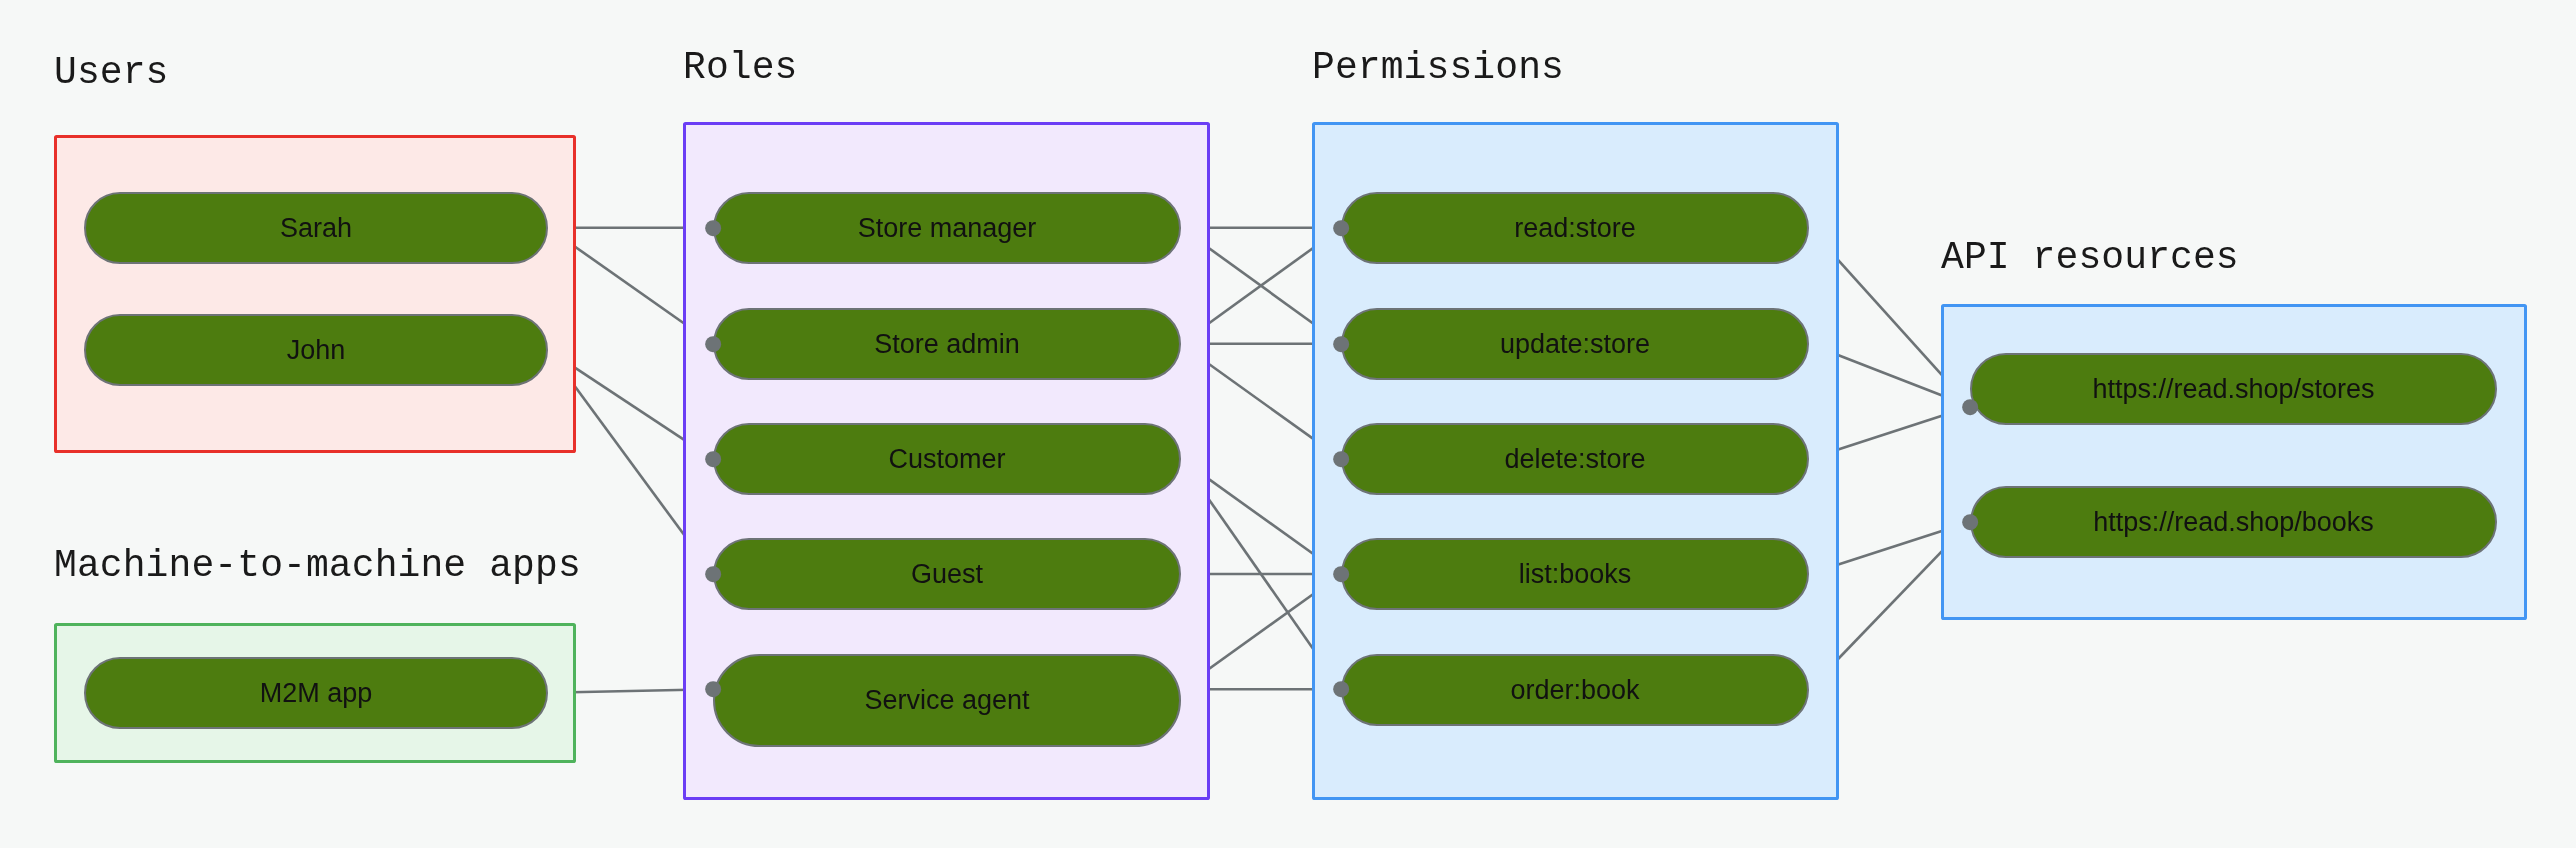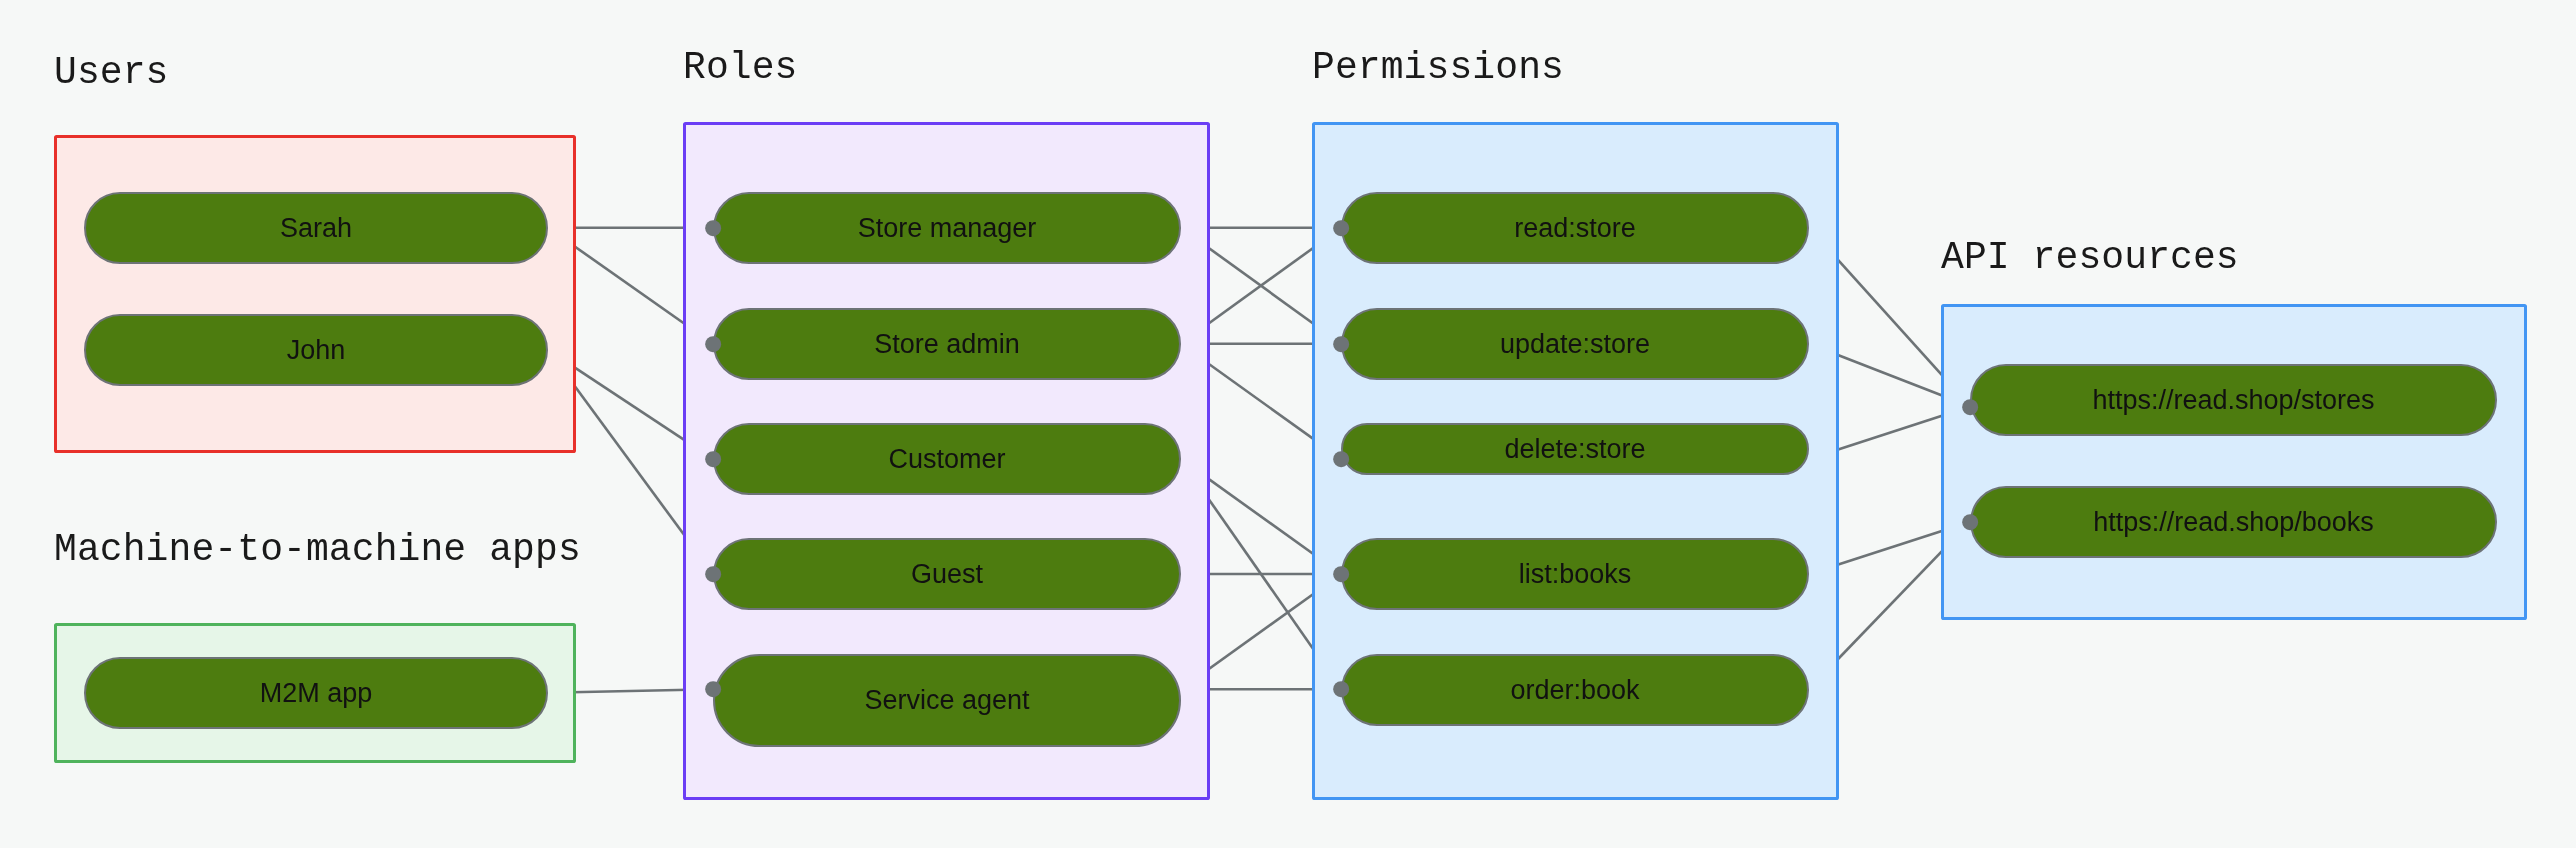--- a/index.html
+++ b/index.html
@@ -97,21 +97,21 @@
     </svg>
   <div id="groups-layer">
       <div class="group-label" style="left: 54px; top: 51px;">Users</div>
       <div class="group-box grp-users" style="left: 54px; top: 135px; width: 522px; height: 318px; background: rgb(253, 233, 231); border-color: rgb(232, 48, 42);"></div>
       <div class="pill" style="left: 84px; top: 192px; width: 464px; height: 72px;">
         <span>Sarah</span>
       </div>
       <div class="pill" style="left: 84px; top: 314px; width: 464px; height: 72px;">
         <span>John</span>
       </div>
-      <div class="group-label" style="left: 54px; top: 528px;">Machine-to-machine apps</div>
+      <div class="group-label" style="left: 54px; top: 544px;">Machine-to-machine apps</div>
       <div class="group-box grp-m2m" style="left: 54px; top: 623px; width: 522px; height: 140px; background: rgb(230, 246, 232); border-color: rgb(79, 179, 92);"></div>
       <div class="pill" style="left: 84px; top: 657px; width: 464px; height: 72px;">
         <span>M2M app</span>
       </div>
       <div class="group-label" style="left: 683px; top: 46px;">Roles</div>
       <div class="group-box grp-roles" style="left: 683px; top: 122px; width: 527px; height: 678px; background: rgb(242, 233, 253); border-color: rgb(107, 61, 245);"></div>
       <div class="pill" style="left: 713px; top: 192px; width: 468px; height: 72px;">
         <span>Store manager</span>
       </div>
       <div class="pill" style="left: 713px; top: 308px; width: 468px; height: 72px;">
@@ -127,32 +127,32 @@
         <span>Service agent</span>
       </div>
       <div class="group-label" style="left: 1312px; top: 46px;">Permissions</div>
       <div class="group-box grp-perms" style="left: 1312px; top: 122px; width: 527px; height: 678px; background: rgb(217, 236, 253); border-color: rgb(66, 149, 243);"></div>
       <div class="pill" style="left: 1341px; top: 192px; width: 468px; height: 72px;">
         <span>read:store</span>
       </div>
       <div class="pill" style="left: 1341px; top: 308px; width: 468px; height: 72px;">
         <span>update:store</span>
       </div>
-      <div class="pill" style="left: 1341px; top: 423px; width: 468px; height: 52px; text-align: center;">
+      <div class="pill" style="left: 1341px; top: 423px; width: 468px; height: 72px; text-align: center;">
         <span>delete:store</span>
       </div>
       <div class="pill" style="left: 1341px; top: 538px; width: 468px; height: 72px; align-items: center;">
         <span>list:books</span>
       </div>
       <div class="pill" style="left: 1341px; top: 654px; width: 468px; height: 72px;">
         <span>order:book</span>
       </div>
       <div class="group-label" style="left: 1941px; top: 236px;">API resources</div>
       <div class="group-box grp-api" style="left: 1941px; top: 304px; width: 586px; height: 316px; background: rgb(217, 236, 253); border-color: rgb(66, 149, 243);"></div>
-      <div class="pill" style="left: 1970px; top: 364px; width: 527px; height: 72px;">
+      <div class="pill" style="left: 1970px; top: 353px; width: 527px; height: 72px;">
         <span>https://read.shop/stores</span>
       </div>
       <div class="pill" style="left: 1970px; top: 486px; width: 527px; height: 72px;">
         <span>https://read.shop/books</span>
       </div>
       <div class="dot" style="left: 713px; top: 228px; background: rgb(109, 115, 118);"></div>
       <div class="dot" style="left: 713px; top: 344px; background: rgb(109, 115, 118);"></div>
       <div class="dot" style="left: 713px; top: 459px; background: rgb(109, 115, 118);"></div>
       <div class="dot" style="left: 713px; top: 574px; background: rgb(109, 115, 118);"></div>
       <div class="dot" style="left: 713px; top: 689px; background: rgb(109, 115, 118);"></div>

